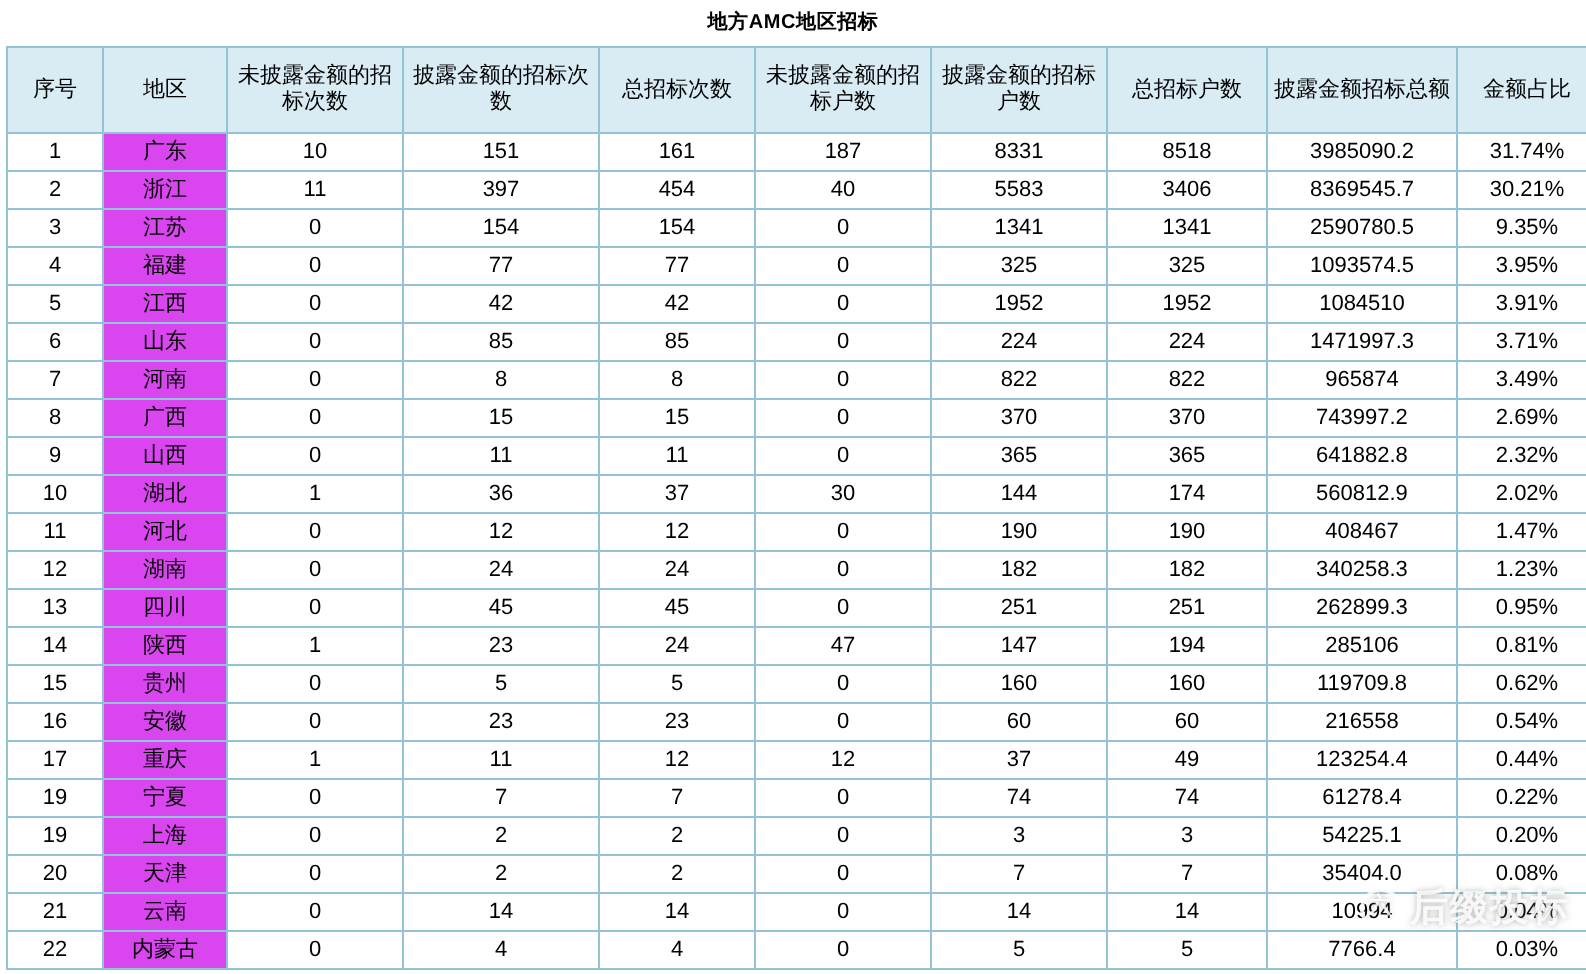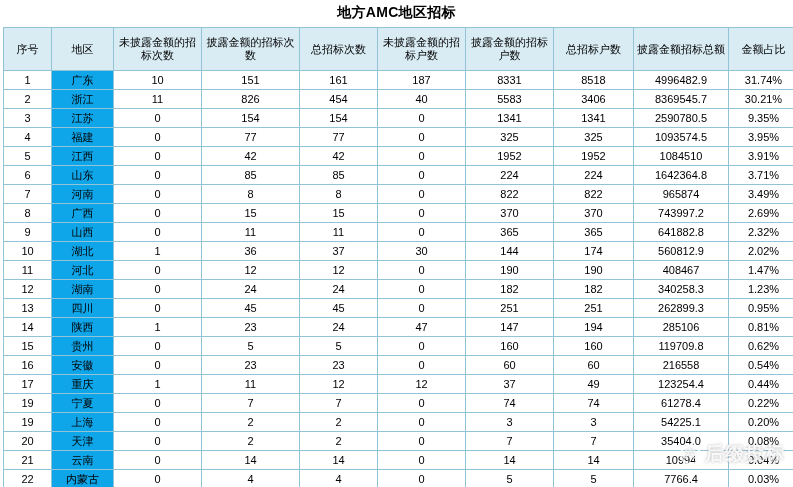--- a/index.html
+++ b/index.html
@@ -15,21 +15,21 @@
   }
   .page {
     position: relative;
     width: 793px;
     height: 487px;
     box-sizing: border-box;
     background: #ffffff;
   }
   .title {
     text-align: center;
-    font-size: 14px;
+    font-size: 10px;
     font-weight: bold;
     color: #000000;
     padding: 4px 0 5px 0;
     letter-spacing: 0.3px;
   }
   table.amc {
     border-collapse: collapse;
     width: 787px;
     margin: 0 3px;
     table-layout: fixed;
@@ -57,21 +57,21 @@
   col.c1 { width: 62px; }
   col.c2 { width: 88px; }
   col.c3 { width: 98px; }
   col.c4 { width: 78px; }
   col.c5 { width: 88px; }
   col.c6 { width: 88px; }
   col.c7 { width: 80px; }
   col.c8 { width: 95px; }
   col.c9 { width: 70px; }
   td.region {
-    background: #0ea5e9;
+    background: #d946ef;
   }
   .watermark {
     position: absolute;
     right: 8px;
     bottom: 20px;
     font-size: 19px;
     font-weight: bold;
     color: rgba(255,255,255,0.85);
     text-shadow: 0 0 3px rgba(120,120,120,0.55);
     letter-spacing: 1px;
@@ -128,28 +128,28 @@
     <tbody>
       <tr>
         <td>1</td>
         <td class="region">广东</td>
         <td>10</td>
         <td>151</td>
         <td>161</td>
         <td>187</td>
         <td>8331</td>
         <td>8518</td>
-        <td>4996482.9</td>
+        <td>3985090.2</td>
         <td>31.74%</td>
       </tr>
       <tr>
         <td>2</td>
         <td class="region">浙江</td>
         <td>11</td>
-        <td>826</td>
+        <td>397</td>
         <td>454</td>
         <td>40</td>
         <td>5583</td>
         <td>3406</td>
         <td>8369545.7</td>
         <td>30.21%</td>
       </tr>
       <tr>
         <td>3</td>
         <td class="region">江苏</td>
@@ -188,21 +188,21 @@
       </tr>
       <tr>
         <td>6</td>
         <td class="region">山东</td>
         <td>0</td>
         <td>85</td>
         <td>85</td>
         <td>0</td>
         <td>224</td>
         <td>224</td>
-        <td>1642364.8</td>
+        <td>1471997.3</td>
         <td>3.71%</td>
       </tr>
       <tr>
         <td>7</td>
         <td class="region">河南</td>
         <td>0</td>
         <td>8</td>
         <td>8</td>
         <td>0</td>
         <td>822</td>

